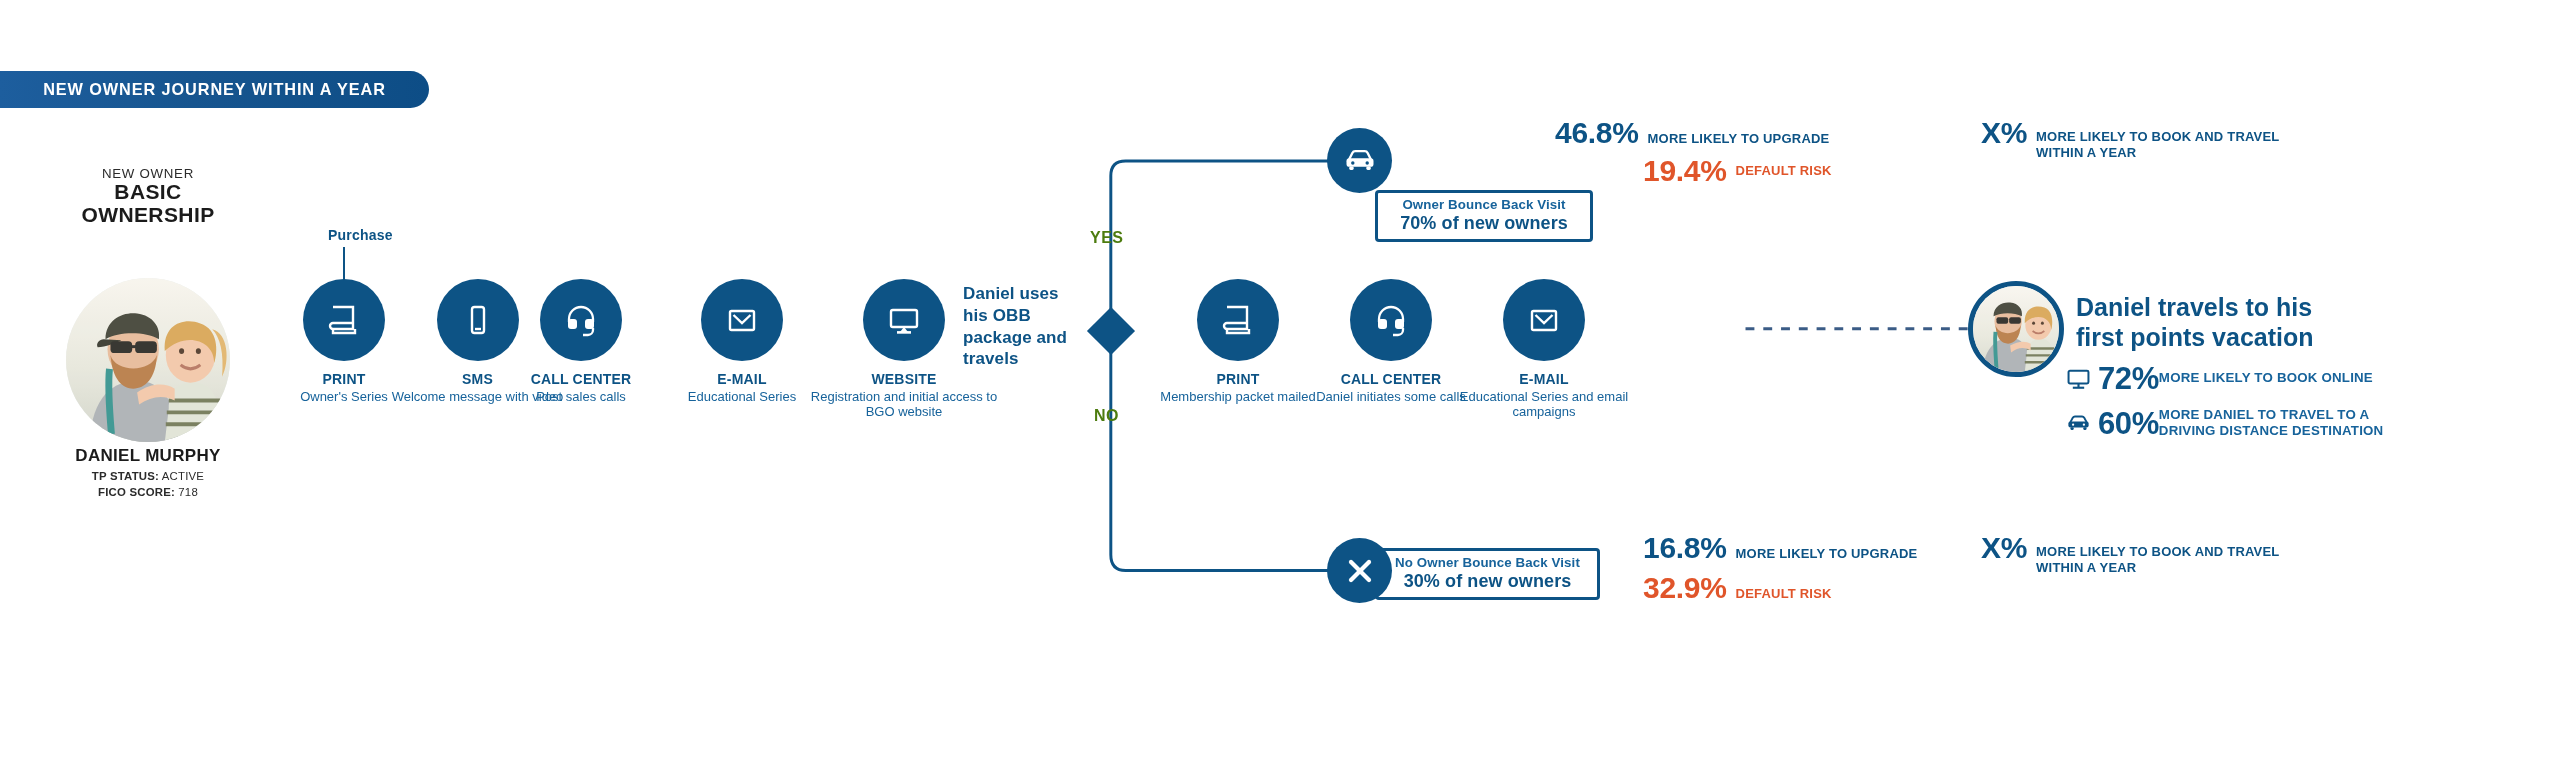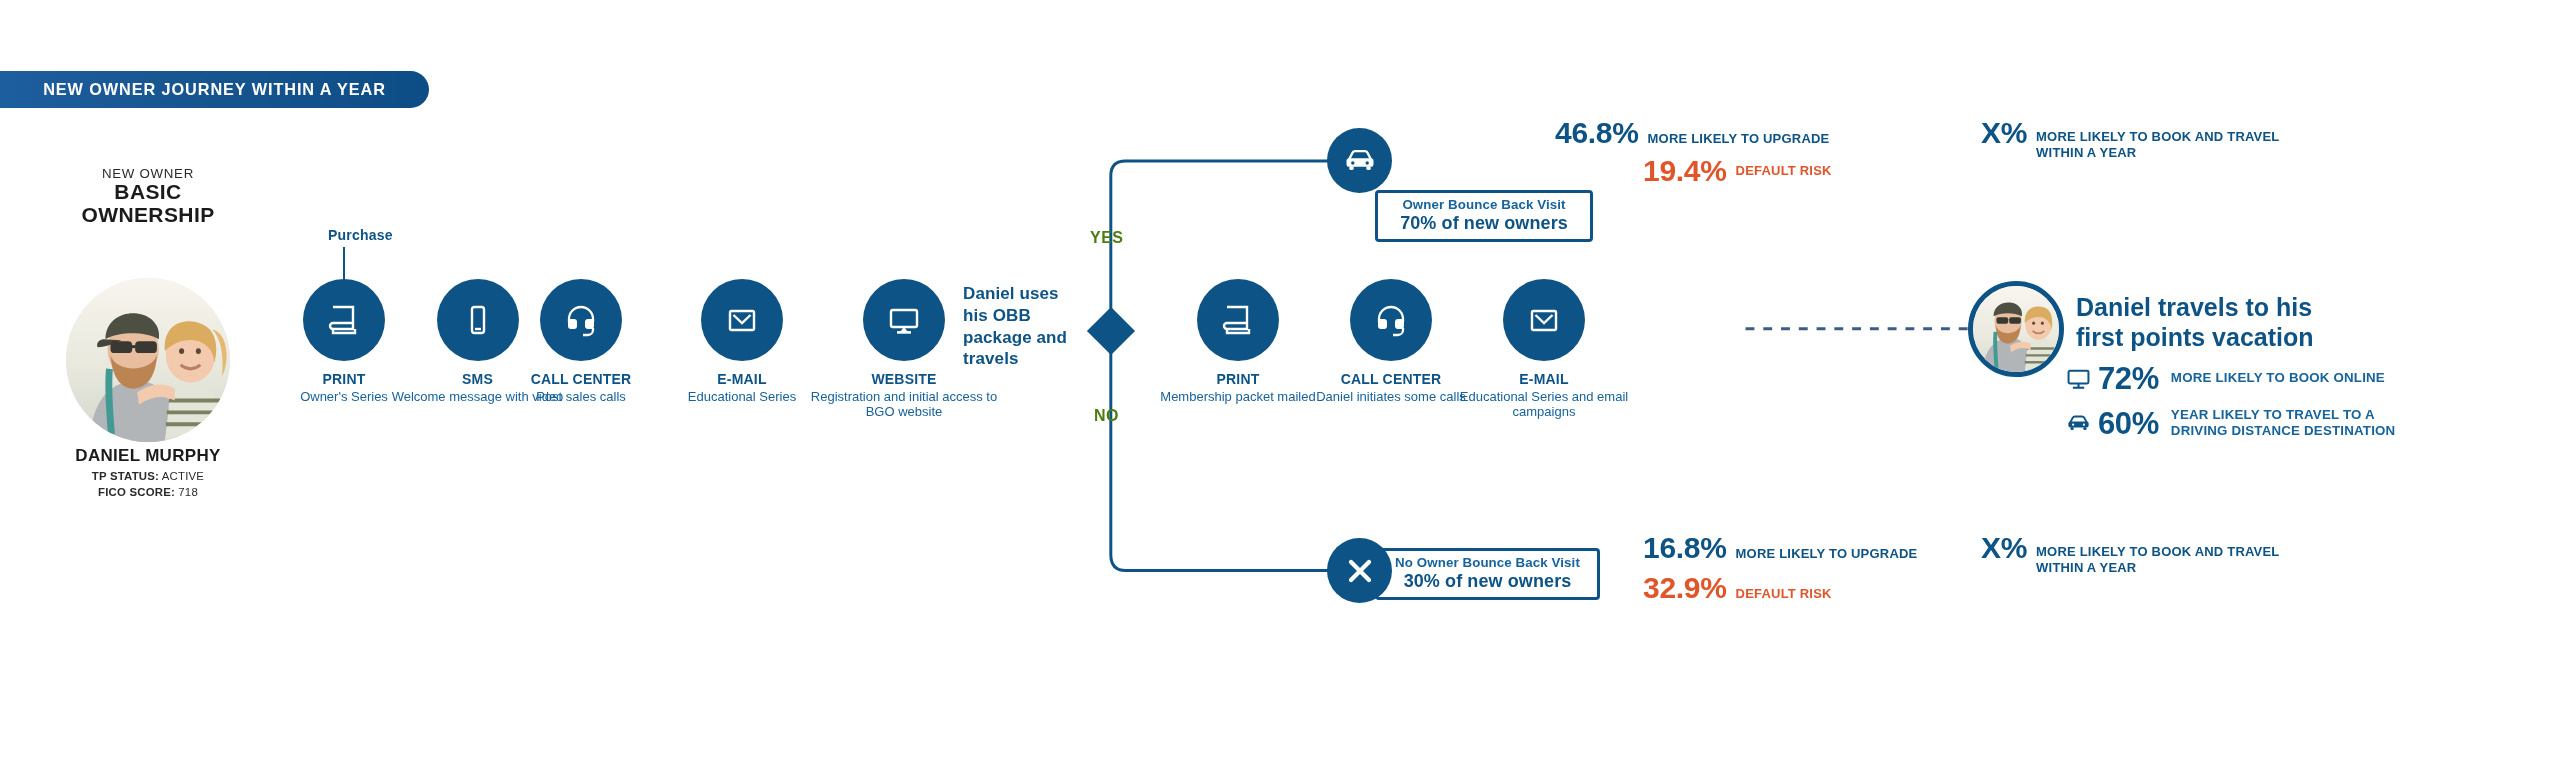--- a/index.html
+++ b/index.html
@@ -89,21 +89,21 @@
     position:absolute;left:1968px;top:281px;width:96px;height:96px;border-radius:50%;
     border:5px solid #0d5385;overflow:hidden;background:#e9eef0;box-sizing:border-box;
   }
   .vac-title{
     position:absolute;left:2076px;top:292px;font-size:25px;font-weight:bold;color:#0d5385;
     line-height:1.2;letter-spacing:0px;
   }
   .vac-stat{position:absolute;display:flex;align-items:center;}
   .vac-stat .ic{width:28px;display:flex;align-items:center;justify-content:center;}
   .vac-stat .num{font-size:31px;font-weight:bold;color:#0d5385;letter-spacing:-0.4px;margin-left:6px;line-height:1;}
-  .vac-stat .lab{font-size:13.3px;font-weight:bold;color:#17639b;letter-spacing:0.2px;line-height:1.22;margin-left:12px;}
+  .vac-stat .lab{font-size:13.3px;font-weight:bold;color:#17639b;letter-spacing:0.2px;line-height:1.22;}
 
   svg{display:block;}
 </style>
 </head>
 <body>
 
 <div class="stage">
 
   <svg width="2576" height="765" style="position:absolute;left:0;top:0;" viewBox="0 0 2609 775">
 
@@ -406,18 +406,18 @@
       <svg width="27" height="27" viewBox="0 0 40 40">
         <path d="M8 18 L11.5 11.5 C12.2 10.2 13.2 9.6 14.8 9.6 h10.4 c1.6 0 2.6 .6 3.3 1.9 L32 18" fill="none" stroke="#0d5385" stroke-width="2.8" stroke-linecap="round"></path>
         <rect x="5" y="17" width="30" height="9" rx="3" fill="#0d5385"></rect>
         <circle cx="12" cy="21.8" r="1.7" fill="#fff"></circle>
         <circle cx="28" cy="21.8" r="1.7" fill="#fff"></circle>
         <rect x="8" y="25.5" width="5" height="4" rx="1.6" fill="#0d5385"></rect>
         <rect x="27" y="25.5" width="5" height="4" rx="1.6" fill="#0d5385"></rect>
       </svg>
     </span>
     <span class="num">60%</span>
-    <span class="lab" style="white-space:pre;">YEAR LIKELY TO TRAVEL TO A
+    <span class="lab" style="white-space:pre;">MORE DANIEL TO TRAVEL TO A
 DRIVING DISTANCE DESTINATION</span>
   </div>
 
 </div>
 
 
 </body></html>

